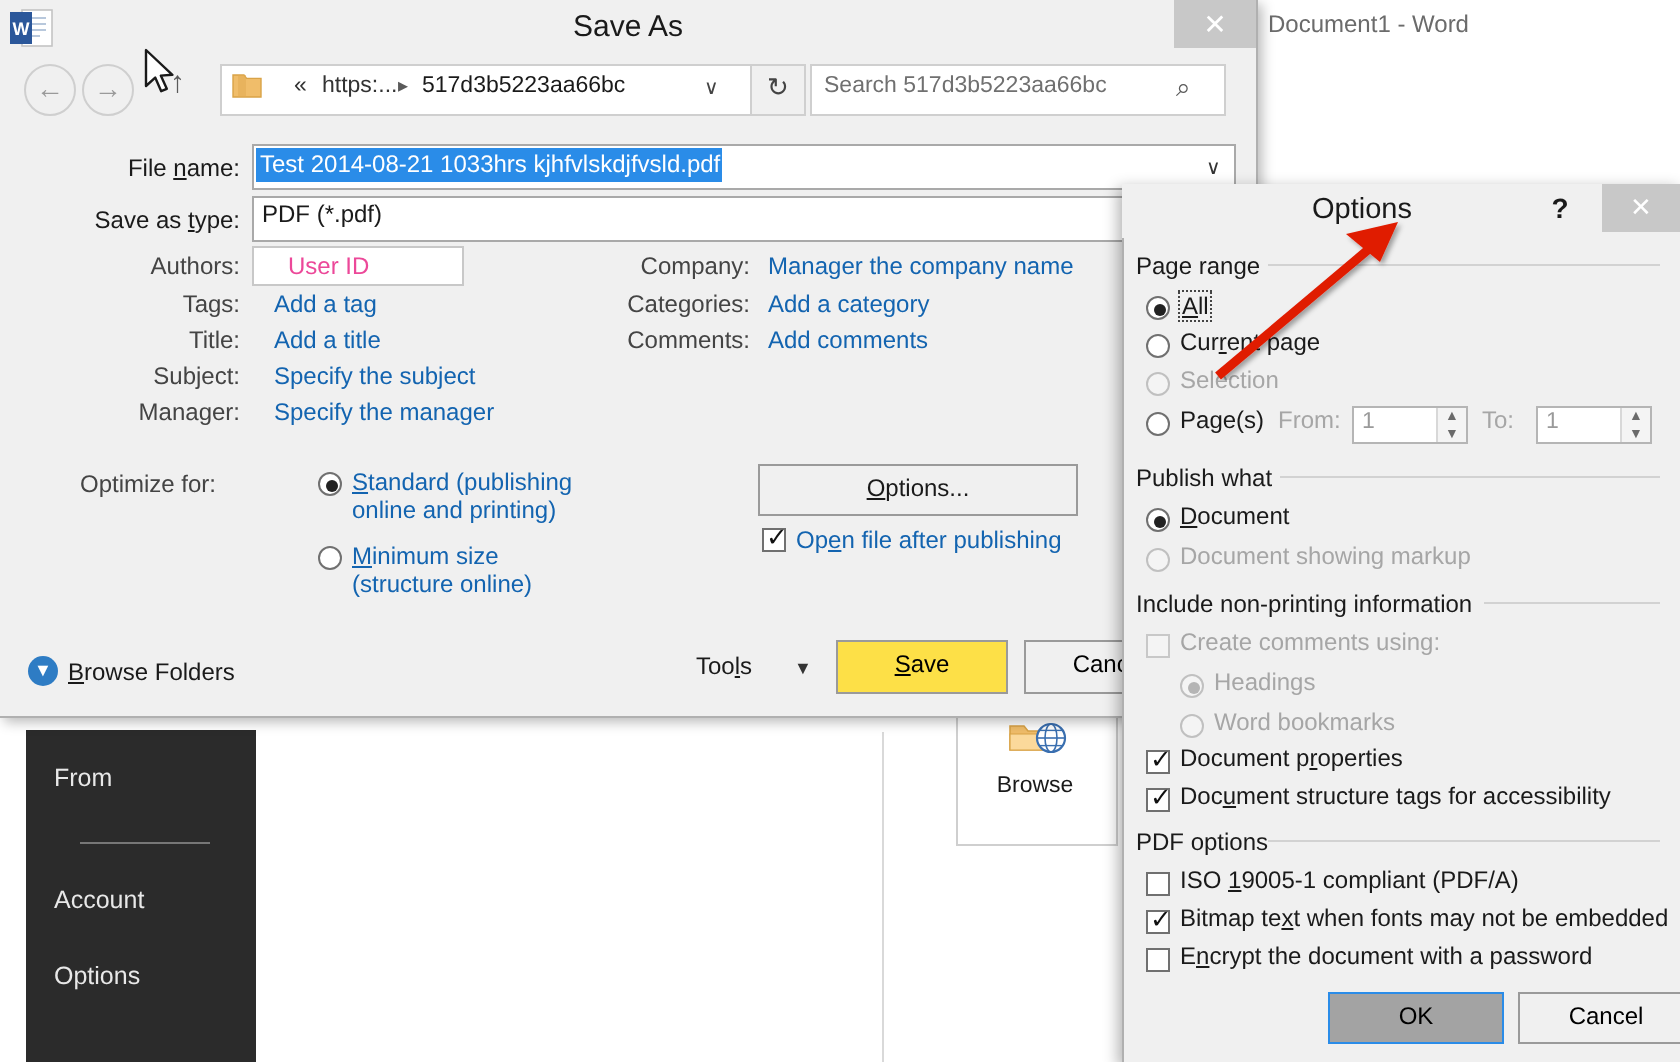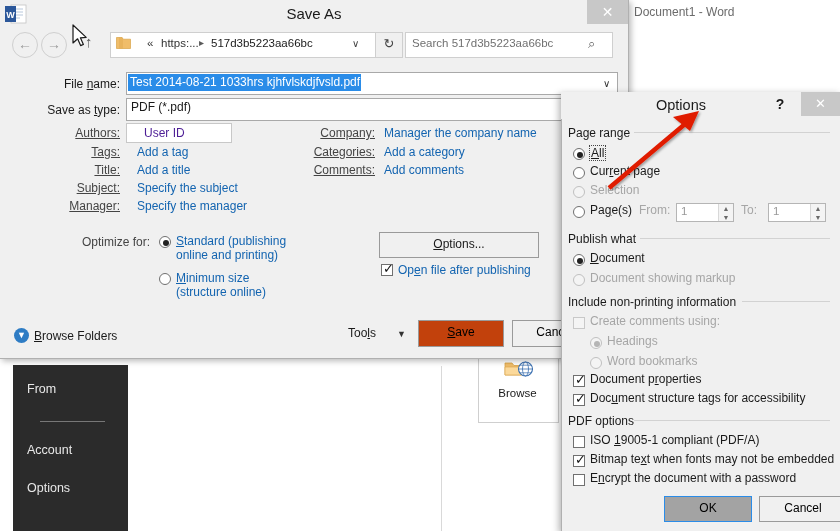--- a/index.html
+++ b/index.html
@@ -64,28 +64,28 @@
   .fieldlabel{text-align:right;font-size:12px;color:#1a1a1a;}
   #lbl-filename{left:10px;top:77px;width:110px;}
   #filename-field{left:126px;top:72px;width:490px;height:21px;background:#fff;border:1px solid #a9a9a9;}
   #filename-sel{left:128px;top:74px;background:#2a8ce8;color:#fff;font-size:12px;padding:1px 1px 2px 2px;}
   #filename-drop{left:603px;top:78px;font-size:10px;color:#333;}
   #lbl-savetype{left:10px;top:103px;width:110px;}
   #savetype-field{left:126px;top:98px;width:490px;height:21px;background:#fff;border:1px solid #a9a9a9;}
   #savetype-val{left:131px;top:100px;font-size:12px;color:#1a1a1a;}
 
   
-  .meta-lbl{text-align:right;font-size:12px;color:#444;text-decoration:underline;}
+  .meta-lbl{text-align:right;font-size:12px;color:#444;}
   .meta-val{font-size:12px;color:#1364b0;}
-  .meta-val-plain{font-size:12px;color:#4c1d95;}
+  .meta-val-plain{font-size:12px;color:#ec4899;}
   #authors-box{left:126px;top:123px;width:104px;height:18px;background:#fff;border:1px solid #c8c8c8;}
   #authors-val{left:144px;top:126px;}
 
   
-  #lbl-optimize{left:40px;top:235px;width:110px;text-align:right;font-size:12px;color:#444;}
+  #lbl-optimize{left:40px;top:235px;width:110px;text-align:left;font-size:12px;color:#444;}
   .radio{width:12px;height:12px;border-radius:50%;border:1px solid #707070;background:#fff;box-sizing:border-box;}
   .radio.on::after{content:"";position:absolute;left:3px;top:3px;width:6px;height:6px;border-radius:50%;background:#222;}
   .radio.dis{border-color:#c0c0c0;background:#f4f4f4;}
   .radio.dis.on::after{background:#b5b5b5;}
   .chk{width:12px;height:12px;border:1px solid #707070;background:#fff;box-sizing:border-box;}
   .chk.on::after{content:"";position:absolute;left:1px;top:-2px;font-size:13px;color:#111;line-height:13px;}
   .chk.dis{border-color:#c8c8c8;background:#f4f4f4;}
   .linklabel{font-size:12px;color:#1364b0;}
   .linklabel u{text-decoration:underline;}
 
@@ -93,21 +93,21 @@
               text-align:center;line-height:22px;font-size:12px;color:#1a1a1a;}
   #openfile-chk{left:381px;top:264px;}
   #openfile-lbl{left:398px;top:263px;}
 
   
   #browse-folders-icon{left:14px;top:328px;width:15px;height:15px;border-radius:50%;background:#2e7cc4;color:#fff;
                        font-size:9px;text-align:center;line-height:15px;}
   #browse-folders-lbl{left:34px;top:329px;font-size:12px;color:#1a1a1a;}
   #tools-lbl{left:348px;top:326px;font-size:12px;color:#1a1a1a;}
   #tools-arrow{left:397px;top:329px;font-size:9px;color:#333;}
-  #savebtn{left:418px;top:320px;width:84px;height:25px;background:#c2410c;border:1px solid #9a9a9a;
+  #savebtn{left:418px;top:320px;width:84px;height:25px;background:#fde047;border:1px solid #9a9a9a;
            text-align:center;line-height:23px;font-size:12px;}
   #cancelbtn{left:512px;top:320px;width:84px;height:25px;background:#f0f0f0;border:1px solid #9a9a9a;
              text-align:center;line-height:23px;font-size:12px;overflow:hidden;}
 
   
   #optionsdlg{
     left:561px;top:92px;width:279px;height:439px;
     background:#f0f0f0;border:1px solid #b0b0b0;border-right:none;border-bottom:none;
     box-shadow:-2px 2px 7px rgba(0,0,0,.3);
   }

